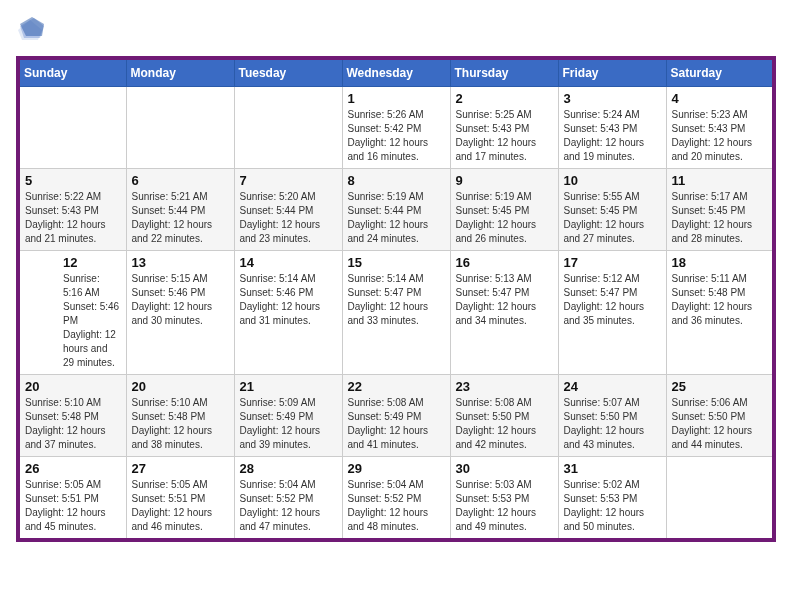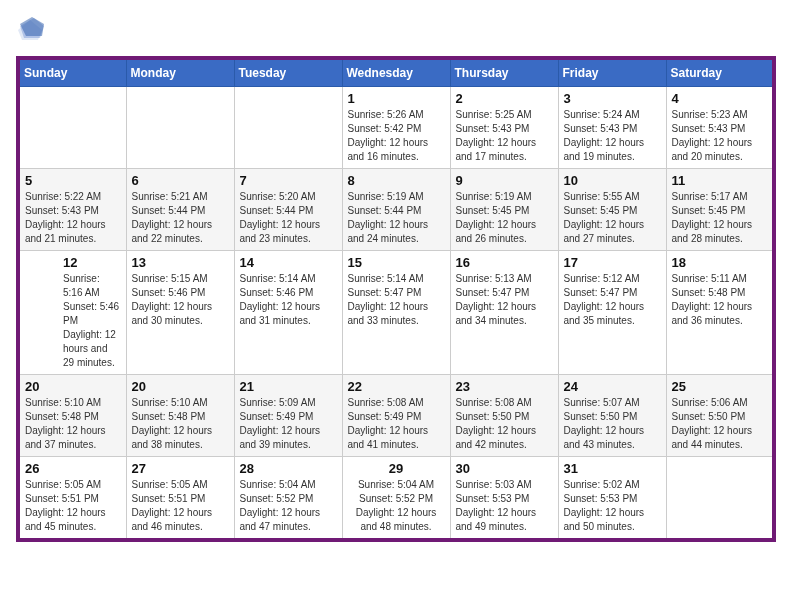--- a/index.html
+++ b/index.html
@@ -301,21 +301,21 @@
           <div class="day-info" style="white-space: pre-line;">Sunrise: 5:05 AM
 Sunset: 5:51 PM
 Daylight: 12 hours and 46 minutes.</div>
         </td>
         <td style="background: rgb(255, 255, 255);">
           <span class="day-num">28</span>
           <div class="day-info" style="white-space: pre-line;">Sunrise: 5:04 AM
 Sunset: 5:52 PM
 Daylight: 12 hours and 47 minutes.</div>
         </td>
-        <td style="background: rgb(255, 255, 255); text-align: center;">
+        <td style="background: rgb(255, 255, 255);">
           <span class="day-num">29</span>
           <div class="day-info" style="white-space: pre-line;">Sunrise: 5:04 AM
 Sunset: 5:52 PM
 Daylight: 12 hours and 48 minutes.</div>
         </td>
         <td style="background: rgb(255, 255, 255);">
           <span class="day-num">30</span>
           <div class="day-info" style="white-space: pre-line;">Sunrise: 5:03 AM
 Sunset: 5:53 PM
 Daylight: 12 hours and 49 minutes.</div>

